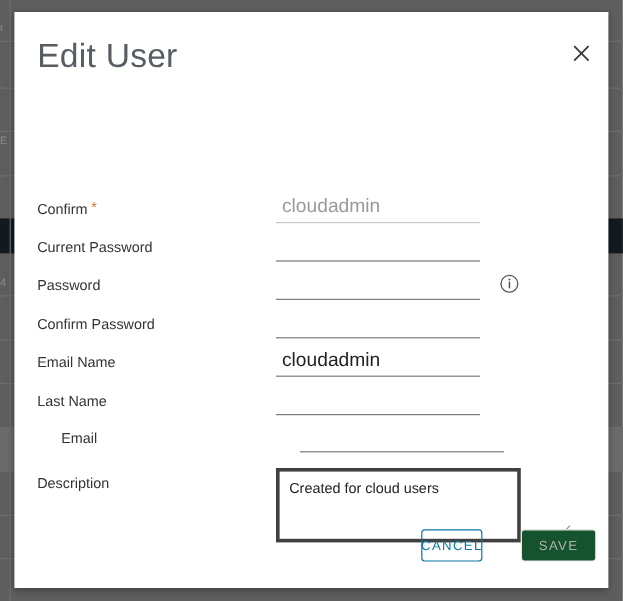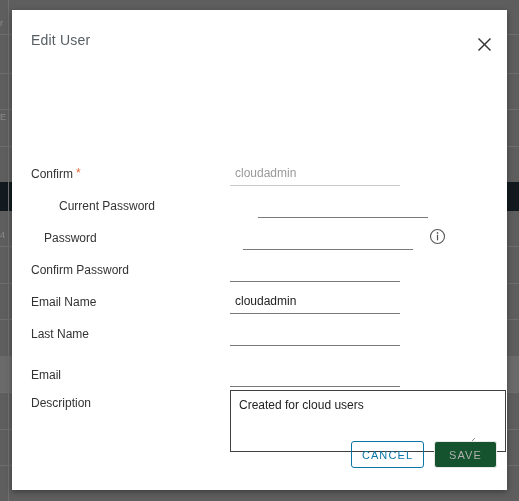--- a/index.html
+++ b/index.html
@@ -61,21 +61,21 @@
   }
 
   #modal-header {
     position: relative;
     height: 62px;
   }
   #dialog-title {
     position: absolute;
     left: 19px;
     top: 23px;
-    font-size: 14px;
+    font-size: 28px;
     font-weight: 400;
     color: #565e63;
     letter-spacing: 0.2px;
     line-height: 1;
   }
   #close-button {
     position: absolute;
     right: 11px;
     top: 22px;
     width: 24px;
@@ -120,21 +120,21 @@
     position: absolute;
     left: 218px;
     top: 0px;
     width: 170px;
     height: 23px;
     box-sizing: border-box;
     border: none;
     border-bottom: 1px solid #7a7a7a;
     background: transparent;
     font-family: "Liberation Sans", "DejaVu Sans", sans-serif;
-    font-size: 12px;
+    font-size: 16px;
     color: #222222;
     padding: 0 0 2px 5px;
     outline: none;
   }
   .form-control.readonly {
     color: #9a9a9a;
     border-bottom: 1px solid #c8c8c8;
   }
   .form-control::placeholder { color: #9a9a9a; }
 
@@ -161,24 +161,24 @@
     left: 19px;
     top: 10px;
     font-size: 12px;
     color: #333333;
     line-height: 16px;
   }
   #description-input {
     position: absolute;
     left: 218px;
     top: 5px;
-    width: 276px;
+    width: 204px;
     height: 62px;
     box-sizing: border-box;
-    border: 1px solid #404040;
+    border: 3px solid #404040;
     background: #ffffff;
     font-family: "Liberation Sans", "DejaVu Sans", sans-serif;
     font-size: 12px;
     color: #222222;
     padding: 7px 8px;
     resize: none;
     outline: none;
     overflow: hidden;
   }
   #desc-resize-handle {
@@ -209,21 +209,21 @@
     letter-spacing: 1.1px;
     border-radius: 3px;
     cursor: pointer;
     background: transparent;
     display: flex;
     align-items: center;
     justify-content: center;
   }
   #cancel-button {
     left: 339px;
-    width: 73px;
+    width: 51px;
     border: 1px solid #0a76a8;
     color: #0a76a8;
   }
   #save-button {
     left: 422px;
     width: 63px;
     border: 1px solid #e9e9e9;
     background: #14532d;
     color: #b0b0b0;
     cursor: default;
@@ -266,26 +266,26 @@
 
   <div id="modal-body">
 
     <div class="form-row" style="top:91px;">
       <div class="form-label">
         <span>Confirm</span><span class="req-star">*</span>
       </div>
       <input class="form-control readonly" type="text" readonly="" value="cloudadmin" style="">
     </div>
 
-    <div class="form-row" style="top:123px;margin-left:28px;">
+    <div class="form-row" style="top:123px;">
       <div class="form-label">Current Password</div>
       <input class="form-control" type="password" value="" style="">
     </div>
 
-    <div class="form-row" style="top:155px;margin-left:13px;">
+    <div class="form-row" style="top:155px;">
       <div class="form-label">Password</div>
       <input class="form-control" type="password" value="" style="">
       <div id="info-icon" title="Info">
         <svg width="17" height="17" viewBox="0 0 17 17" aria-hidden="true">
           <circle cx="8.5" cy="8.5" r="7" fill="none" stroke="#555555" stroke-width="1.1"></circle>
           <circle cx="8.5" cy="4.9" r="0.85" fill="#555555"></circle>
           <rect x="7.9" y="6.7" width="1.25" height="5.6" fill="#555555"></rect>
         </svg>
       </div>
     </div>
@@ -298,21 +298,21 @@
     <div class="form-row" style="top:219px;">
       <div class="form-label">Email Name</div>
       <input class="form-control" type="text" value="cloudadmin" style="">
     </div>
 
     <div class="form-row" style="top:251px;padding-left:28px;">
       <div class="form-label">Last Name</div>
       <input class="form-control" type="text" value="" style="">
     </div>
 
-    <div class="form-row" style="top:292px;">
+    <div class="form-row" style="top:282px;margin-left:20px;">
       <div class="form-label">Email</div>
       <input class="form-control" type="text" value="" style="">
     </div>
 
     <div id="desc-row">
       <div id="desc-label">Description</div>
       <textarea id="description-input" style="">Created for cloud users</textarea>
       <div id="desc-resize-handle">
         <svg width="14" height="14" viewBox="0 0 14 14" aria-hidden="true">
           <line x1="13" y1="3" x2="3" y2="13" stroke="#909090" stroke-width="1"></line>

